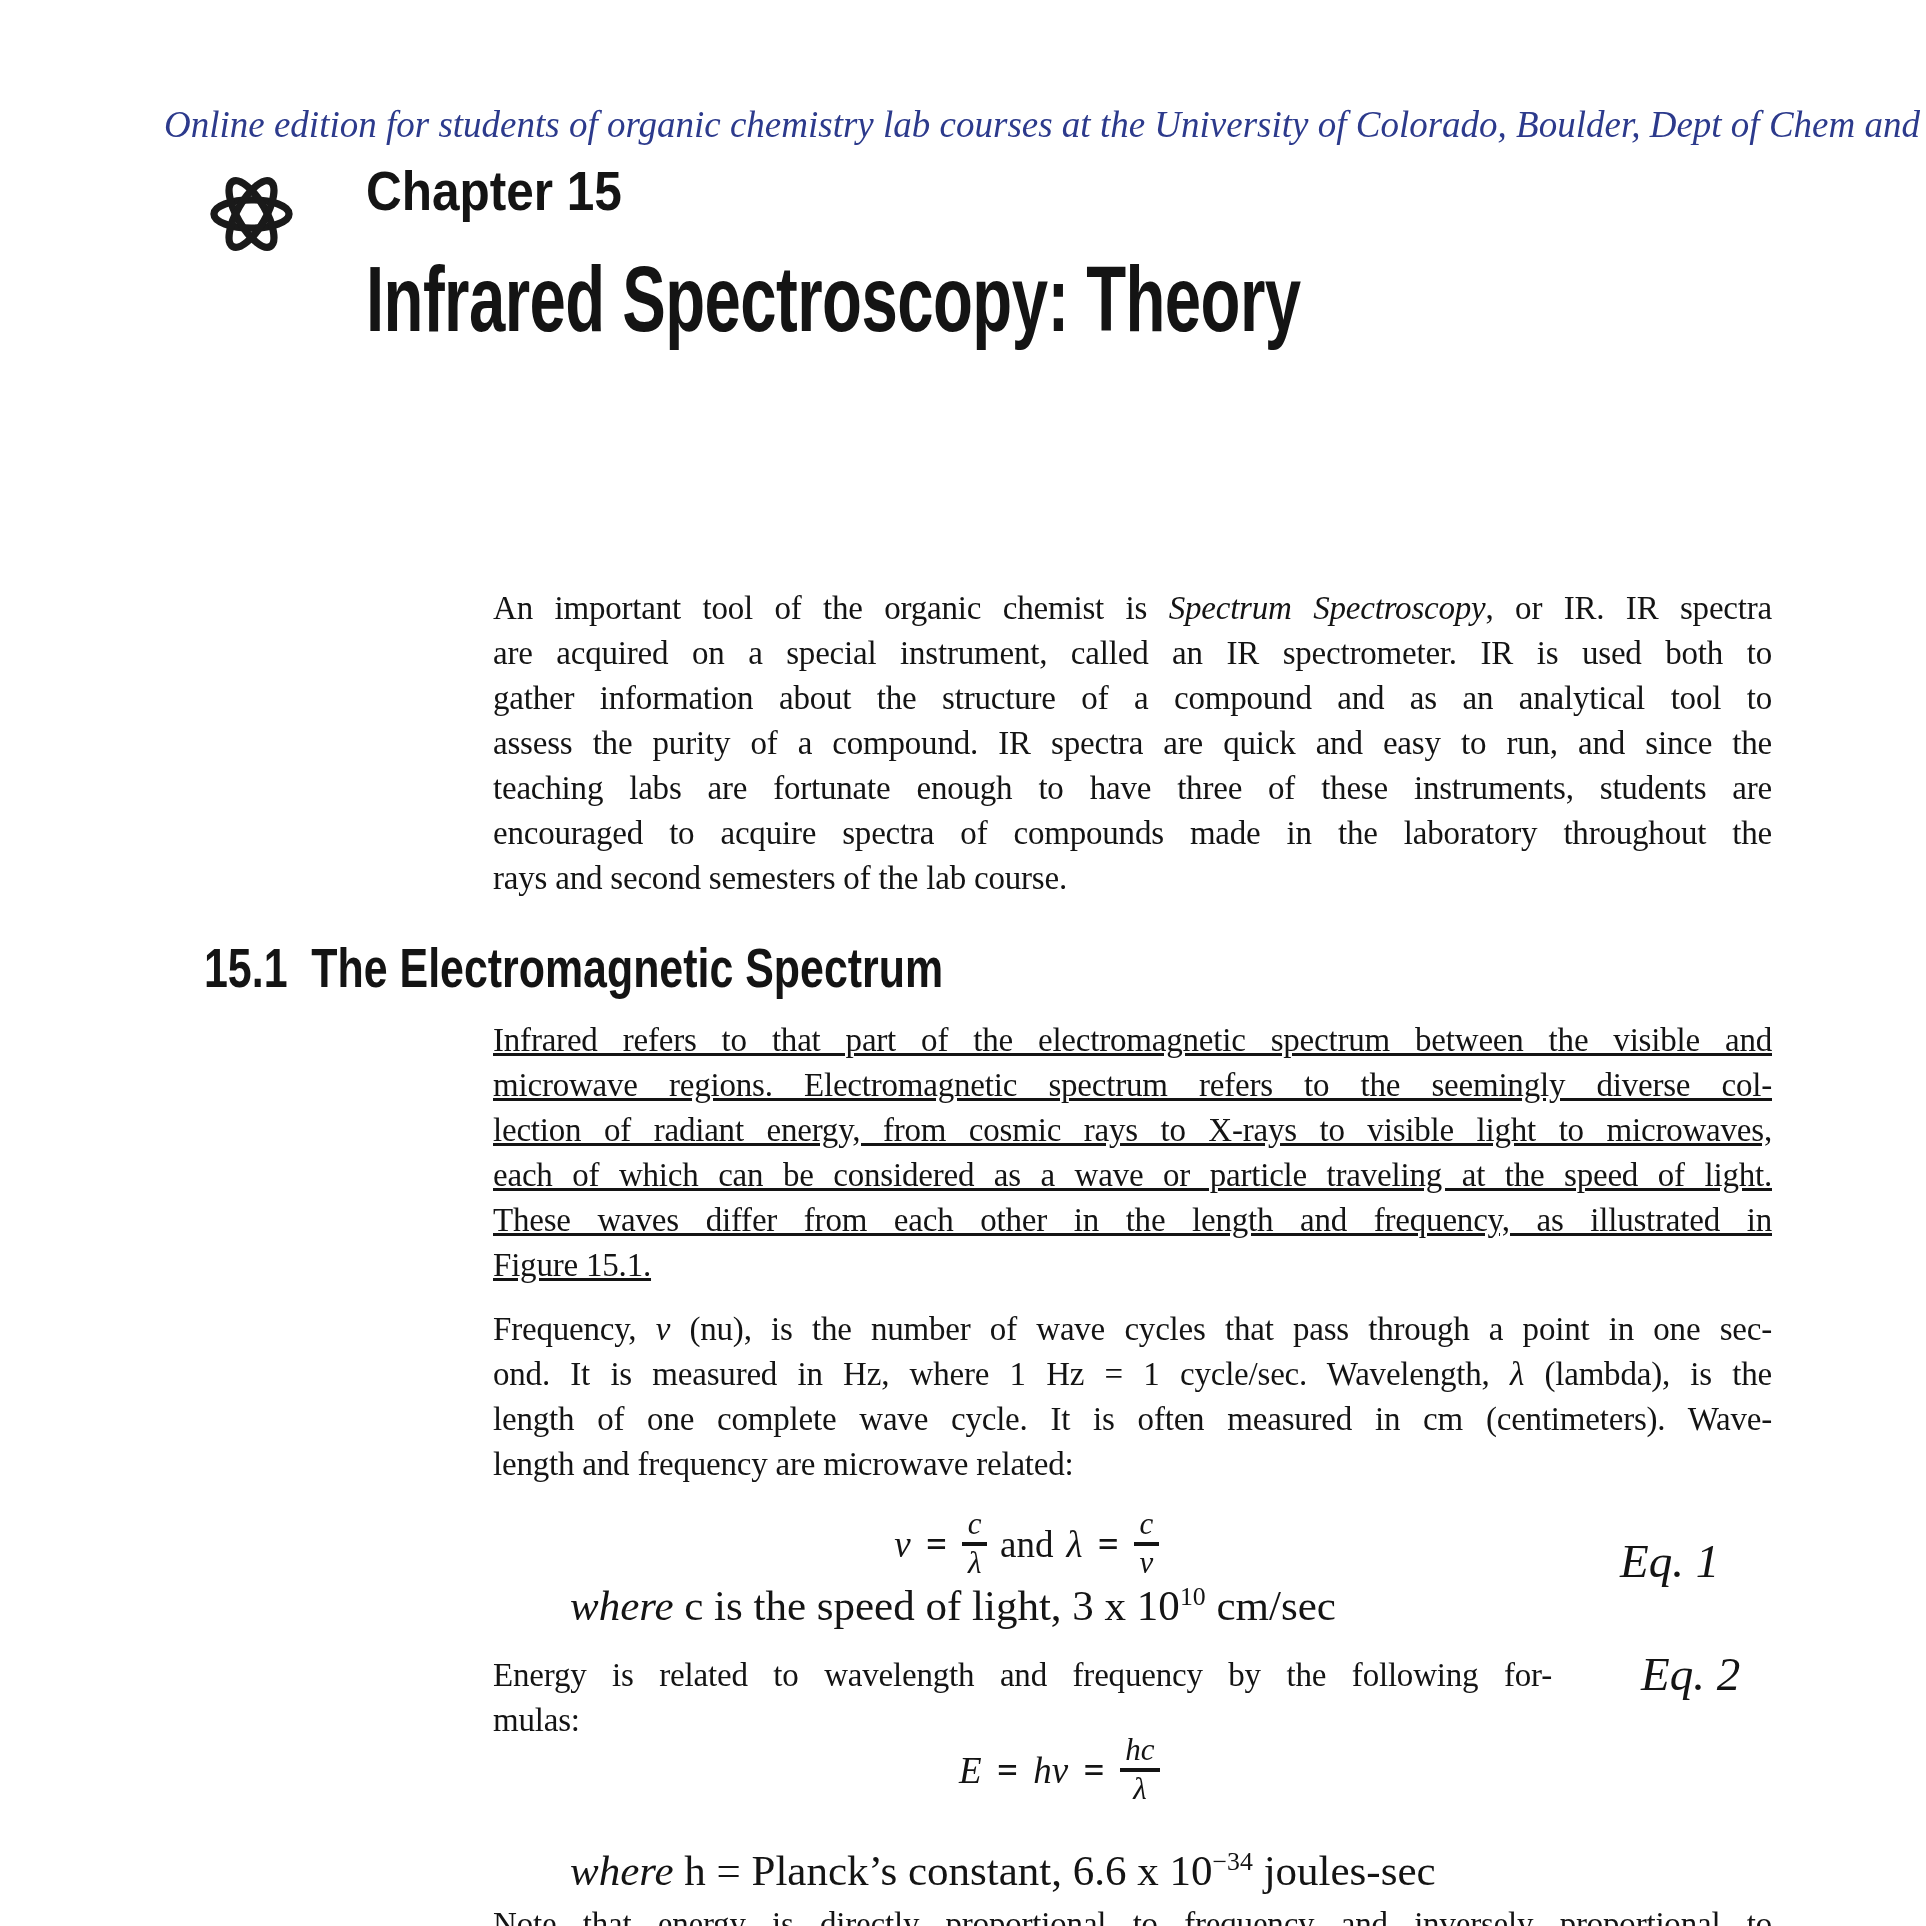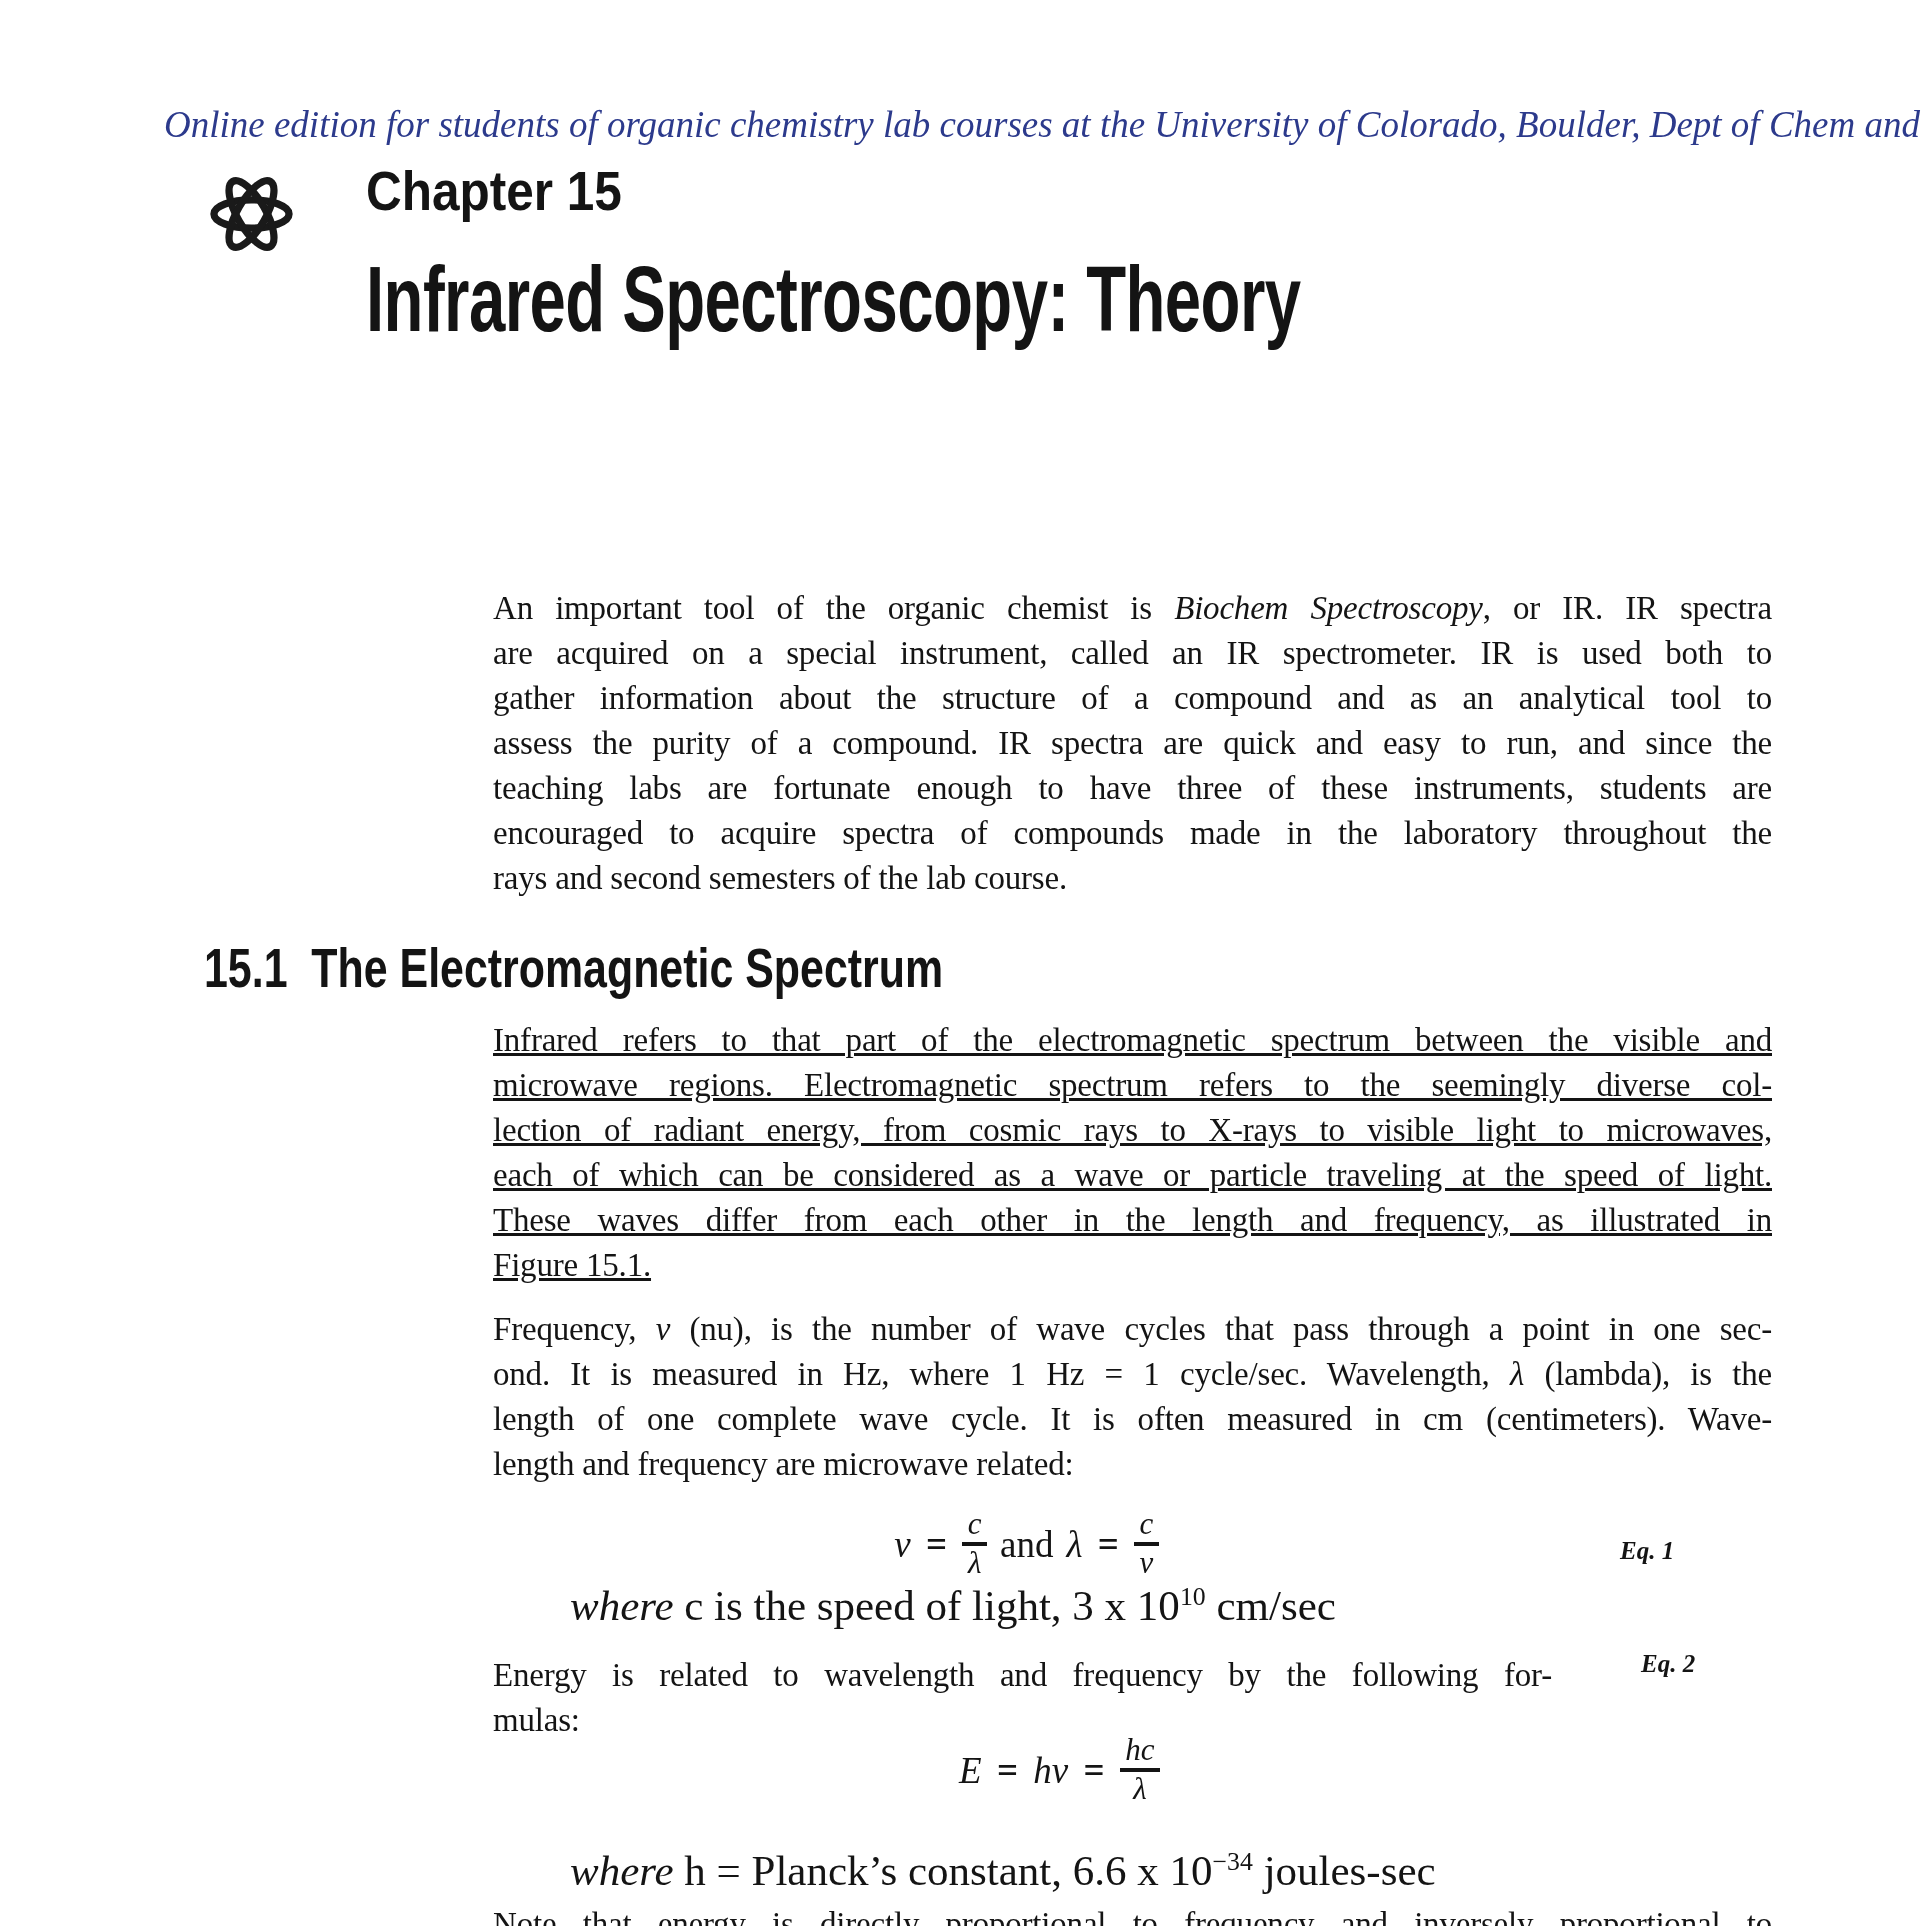--- a/index.html
+++ b/index.html
@@ -40,21 +40,21 @@
     display:flex; align-items:center; justify-content:center; gap:13px;
     font-size:37px; line-height:1;
   }
   .evar { font-style:italic; }
   .eop  { font-style:normal; font-weight:bold; padding:0 2.3px; }
   .econj{ font-style:normal; }
   .frac { display:inline-flex; flex-direction:column; align-items:center; vertical-align:middle; }
   .frac .fnum, .frac .fden { font-style:italic; font-size:31px; line-height:1.05; padding:1.5px 5.4px; }
   .frac .fbar { align-self:stretch; height:3.1px; background:#141414; }
 
-  .eq-label { font-style:italic; font-size:25px; line-height:1; white-space:nowrap;font-weight:bold; }
+  .eq-label { font-style:italic; font-size:47px; line-height:1; white-space:nowrap; }
 
   .atom-icon-box svg { display:block; width:100%; height:100%; }
 </style>
 </head>
 <body>
 
 <div class="page">
 
   <div class="abs header-note" style="left:164px; top:105px; color:#2c3a8c;">Online edition for students of organic chemistry lab courses at the University of Colorado, Boulder, Dept of Chem and Biochem. (2002)</div>
 
@@ -66,21 +66,21 @@
         <ellipse cx="115" cy="107" rx="98" ry="37" transform="rotate(-60 115 107)"></ellipse>
       </g>
     </svg>
   </div>
 
   <div class="abs sans chapter-label" style="left:366px; top:164px;">Chapter 15</div>
 
   <div class="abs sans page-title" style="left:366px; top:253px;">Infrared Spectroscopy: Theory</div>
 
   <div class="abs para" style="left:493px; top:586px; width:1279px;">
-      <div class="tline">An important tool of the organic chemist is <i>Biochem Spectroscopy</i>, or IR. IR spectra</div>
+      <div class="tline">An important tool of the organic chemist is <i>Spectrum Spectroscopy</i>, or IR. IR spectra</div>
       <div class="tline">are acquired on a special instrument, called an IR spectrometer. IR is used both to</div>
       <div class="tline">gather information about the structure of a compound and as an analytical tool to</div>
       <div class="tline">assess the purity of a compound. IR spectra are quick and easy to run, and since the</div>
       <div class="tline">teaching labs are fortunate enough to have three of these instruments, students are</div>
       <div class="tline">encouraged to acquire spectra of compounds made in the laboratory throughout the</div>
       <div class="tline last">rays and second semesters of the lab course.</div>
     </div>
 
   <div class="abs sans section-heading" style="left:204px; top:941px;">15.1  The Electromagnetic Spectrum</div>
 

